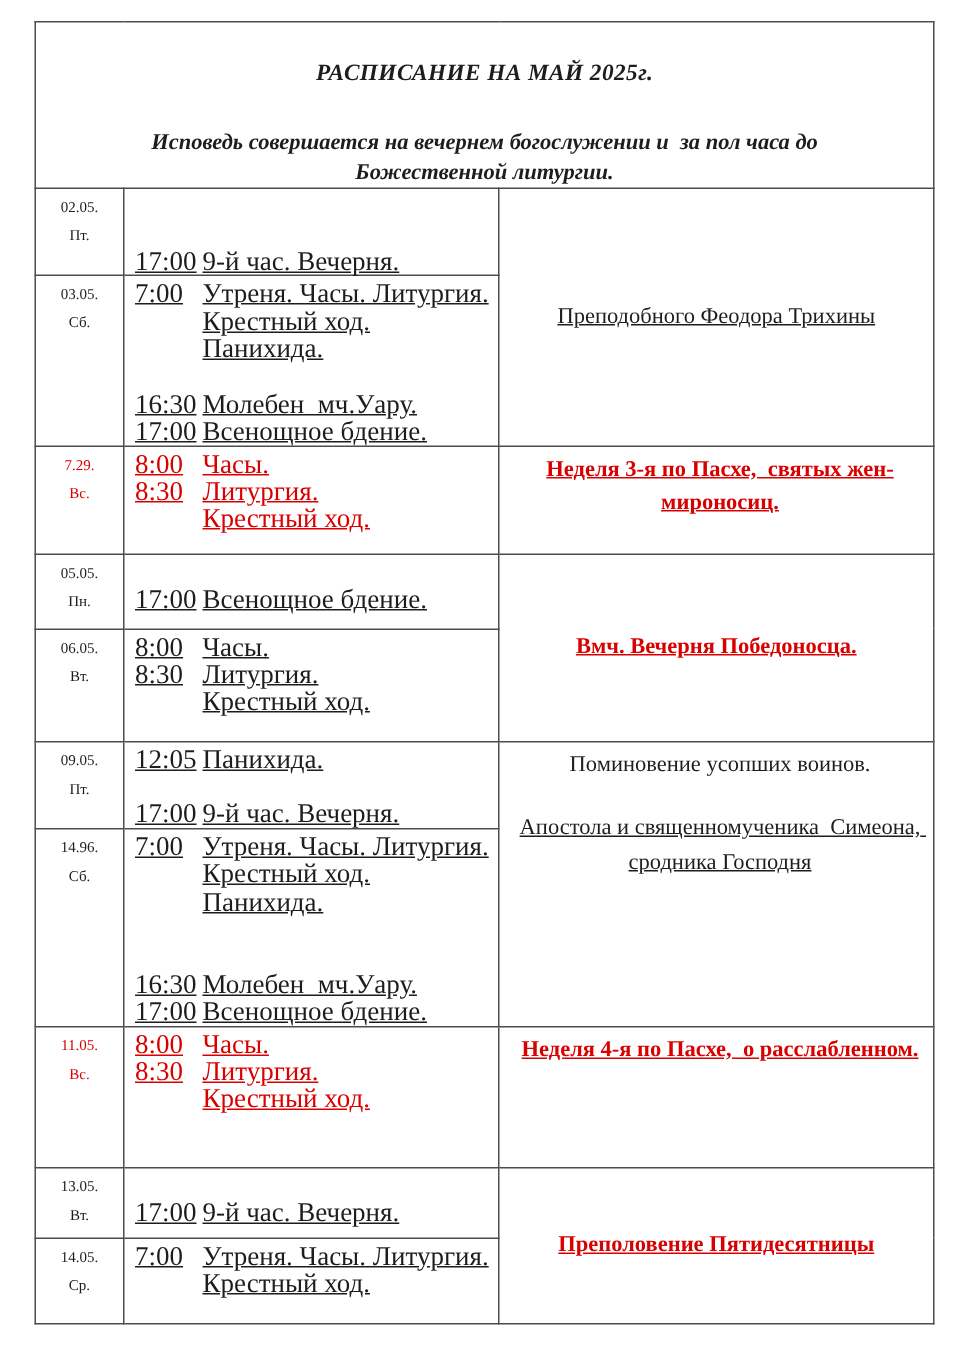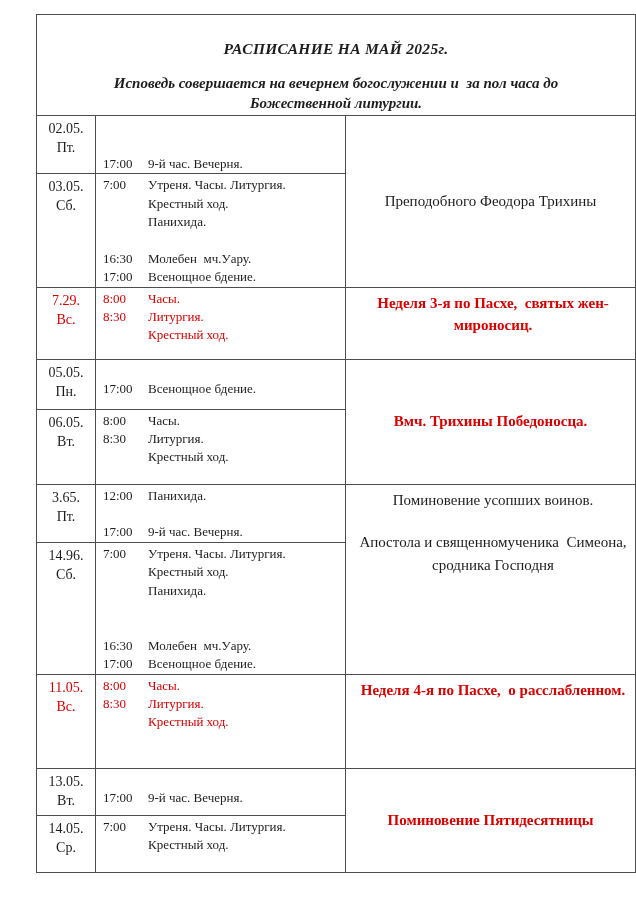--- a/index.html
+++ b/index.html
@@ -2,52 +2,52 @@
 <html><head>
 <meta charset="utf-8">
 <style>
   :root { --red: #d90000; --ink: #1d1d1d; --line: #4d4d4d; }
   html,body { margin:0; padding:0; background:#ffffff; }
   .page {
     position: relative; width: 636px; height: 900px; background: #ffffff;
     font-family: "Liberation Serif", serif; color: var(--ink); overflow: hidden;
   }
   table.schedule {
-    position: absolute; left: 36px; top: 14px; width: 599px;
+    position: absolute; left: 23px; top: 14px; width: 599px;
     border-collapse: collapse; table-layout: fixed;
   }
   td { border: 1px solid var(--line); padding: 0; vertical-align: top; }
 
   
   .header-cell { height: 100px; text-align: center; }
   .doc-title {
     margin-top: 25px; font-size: 15.5px; font-weight: bold; font-style: italic;
     letter-spacing: .3px; white-space: pre-wrap;
   }
   .doc-subtitle {
-    margin-top: 15px; font-size: 15px; font-weight: bold; font-style: italic;
+    margin-top: 27px; font-size: 15px; font-weight: bold; font-style: italic;
     line-height: 20px; white-space: pre-wrap;
   }
 
   
-  .date-cell { text-align: center; font-size: 14px; line-height: 19px; padding-top: 3px; }
-
-  
-  .services-cell { font-size: 13px; padding-top: 2px; }
+  .date-cell { text-align: center; font-size: 10px; line-height: 19px; padding-top: 3px; }
+
+  
+  .services-cell { font-size: 18px; padding-top: 2px; text-decoration: underline; }
   .service-line { display: flex; line-height: 18.4px; min-height: 18.4px; }
   .service-time { flex: 0 0 45px; padding-left: 7px; white-space: pre; }
   .service-text { flex: 1; white-space: pre-wrap; padding-right: 4px; }
 
   
   .feast-cell { font-size: 15px; padding: 4px 6px 4px 6px; }
   .feast-cell.v-middle { vertical-align: middle; }
   .feast-cell.v-top { vertical-align: top; padding-left: 11px; }
   .feast-p { line-height: 22.5px; white-space: pre-wrap; }
   .feast-p.a-left { text-align: center; }
-  .feast-p.a-center { text-align: center; }
+  .feast-p.a-center { text-align: center; text-decoration: underline; }
   .feast-p.s-red-bold { color: var(--red); font-weight: bold; }
   .feast-spacer { height: 20px; }
 
   
   .red-row .date-cell, .red-row .services-cell { color: var(--red); }
 </style>
 </head>
 <body>
 
 <div class="page">
@@ -151,21 +151,21 @@
             <div class="service-line">
               <span class="service-time"></span>
               <span class="service-text"></span>
             </div>
             <div class="service-line">
               <span class="service-time">17:00</span>
               <span class="service-text">Всенощное бдение.</span>
             </div>
           </td>
           <td class="feast-cell v-middle" rowspan="2">
-            <div class="feast-p a-center s-red-bold">Вмч. Трихины Победоносца.</div>
+            <div class="feast-p a-center s-red-bold">Вмч. Вечерня Победоносца.</div>
           </td>
         </tr>
         <tr style="height: 75px;">
           <td class="date-cell">
             <div>06.05.</div>
             <div>Вт.</div>
           </td>
           <td class="services-cell">
             <div class="service-line">
               <span class="service-time">8:00</span>
@@ -176,26 +176,26 @@
               <span class="service-text">Литургия.</span>
             </div>
             <div class="service-line">
               <span class="service-time"></span>
               <span class="service-text">Крестный ход.</span>
             </div>
           </td>
         </tr>
         <tr style="height: 54px;">
           <td class="date-cell">
-            <div>3.65.</div>
+            <div>09.05.</div>
             <div>Пт.</div>
           </td>
           <td class="services-cell">
             <div class="service-line">
-              <span class="service-time">12:00</span>
+              <span class="service-time">12:05</span>
               <span class="service-text">Панихида.</span>
             </div>
             <div class="service-line">
               <span class="service-time"></span>
               <span class="service-text"></span>
             </div>
             <div class="service-line">
               <span class="service-time">17:00</span>
               <span class="service-text">9-й час. Вечерня.</span>
             </div>
@@ -274,21 +274,21 @@
             <div class="service-line">
               <span class="service-time"></span>
               <span class="service-text"></span>
             </div>
             <div class="service-line">
               <span class="service-time">17:00</span>
               <span class="service-text">9-й час. Вечерня.</span>
             </div>
           </td>
           <td class="feast-cell v-middle" rowspan="2">
-            <div class="feast-p a-center s-red-bold">Поминовение Пятидесятницы</div>
+            <div class="feast-p a-center s-red-bold">Преполовение Пятидесятницы</div>
           </td>
         </tr>
         <tr style="height: 57px;">
           <td class="date-cell">
             <div>14.05.</div>
             <div>Ср.</div>
           </td>
           <td class="services-cell">
             <div class="service-line">
               <span class="service-time">7:00</span>

